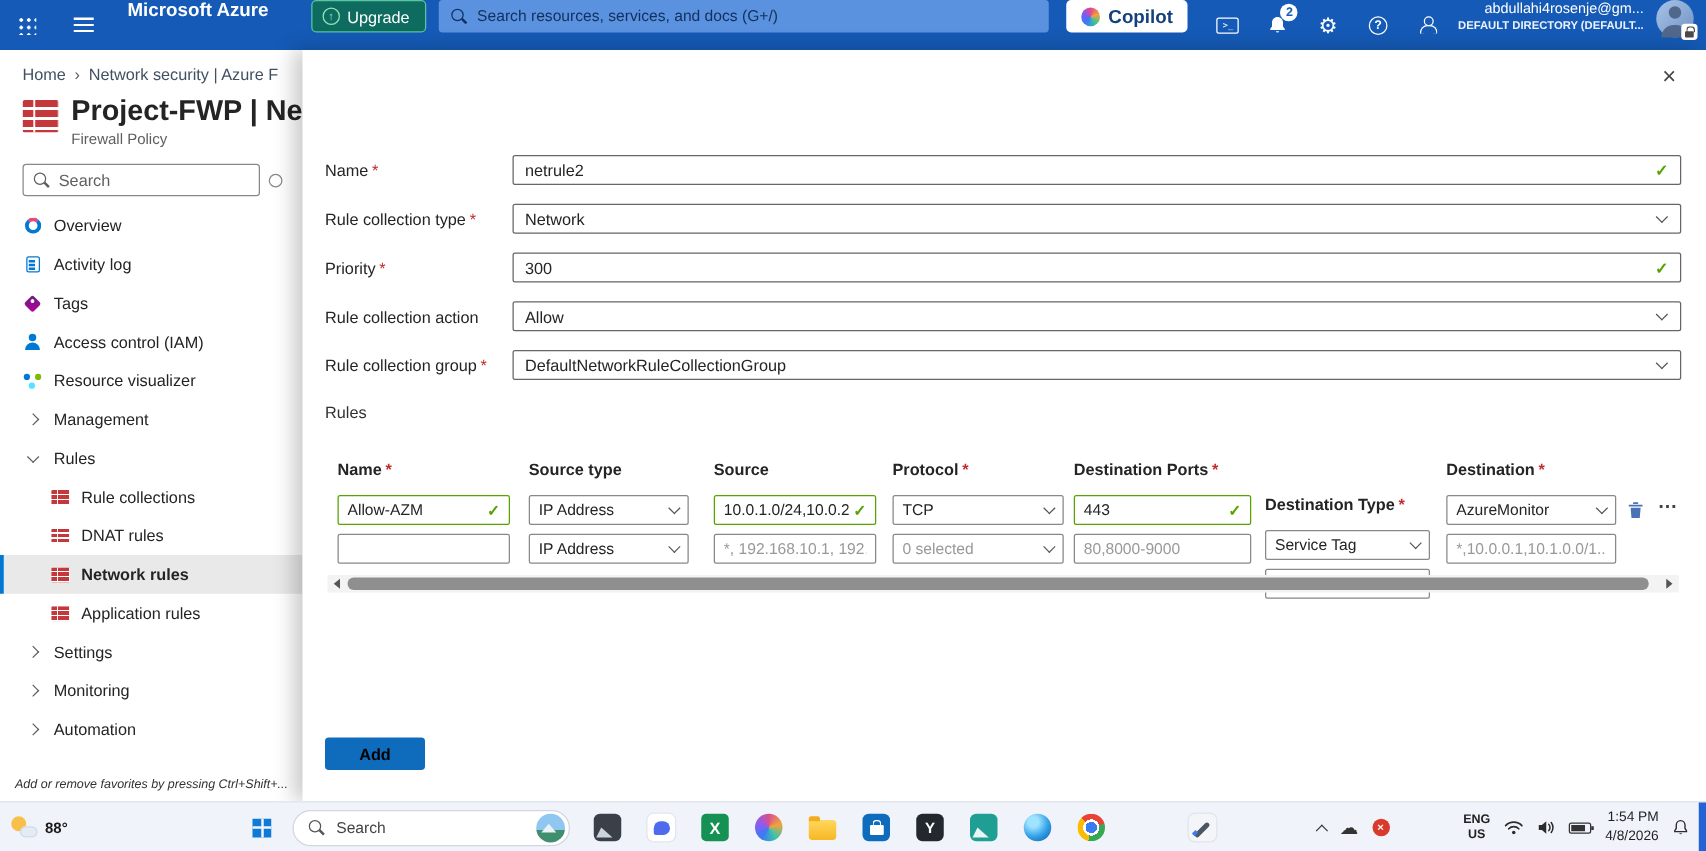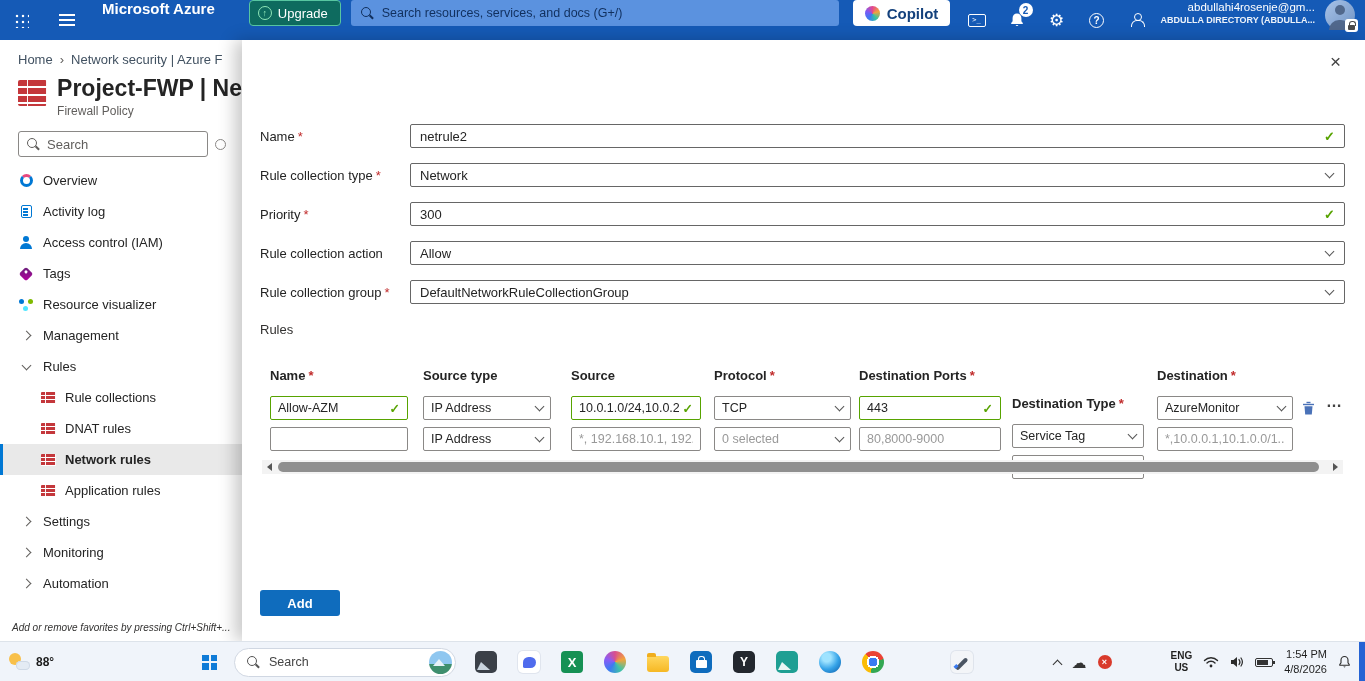--- a/index.html
+++ b/index.html
@@ -110,21 +110,21 @@
   .c0{left:10px;width:138px;}.c1{left:163px;width:128px;}.c2{left:311px;width:130px;}
   .c3{left:454px;width:137px;}.c4{left:599px;width:142px;}.c5{left:752px;width:132px;margin-top:28px;}.c6{left:897px;width:136px;}
   .row-trash{position:absolute;left:1042px;top:5px;cursor:pointer;}
   .row-dots{position:absolute;left:1066px;top:-3px;font-size:16px;font-weight:700;color:#444;cursor:pointer;letter-spacing:1px;}
   .hscroll{position:absolute;left:20px;right:22px;top:420px;height:14px;background:#f3f3f3;display:flex;align-items:center;}
   .hs-arrow{width:14px;height:14px;display:flex;align-items:center;justify-content:center;cursor:pointer;}
   .tri-l{width:0;height:0;border:4px solid transparent;border-right:5px solid #555;margin-right:3px;}
   .tri-r{width:0;height:0;border:4px solid transparent;border-left:5px solid #555;margin-left:3px;}
   .hs-track{flex:1;height:14px;position:relative;}
   .hs-thumb{position:absolute;left:2px;right:10px;top:2px;bottom:2px;background:#8f8f8f;border-radius:7px;cursor:grab;}
-  .add-btn{position:absolute;left:18px;top:550px;width:80px;height:26px;background:#0f6cbd;color:#ffffff;border-radius:3px;font-weight:700;display:flex;align-items:center;justify-content:center;cursor:pointer;}
+  .add-btn{position:absolute;left:18px;top:550px;width:80px;height:26px;background:#0f6cbd;color:#000000;border-radius:3px;font-weight:700;display:flex;align-items:center;justify-content:center;cursor:pointer;}
 
   
   .taskbar{position:absolute;left:0;right:0;bottom:0;height:40px;background:#f0f4fa;border-top:1px solid #dde3ea;}
   .tb-weather{position:absolute;left:8px;top:0;height:40px;display:flex;align-items:center;gap:6px;cursor:pointer;}
   .weather-ic{width:22px;height:20px;position:relative;}
   .weather-ic::before{content:"";position:absolute;left:1px;top:1px;width:12px;height:12px;border-radius:50%;background:#f8c04a;}
   .weather-ic::after{content:"";position:absolute;right:0;bottom:2px;width:14px;height:9px;border-radius:6px;background:#e4ebf4;box-shadow:inset 0 0 0 1px #cfd9e6;}
   .weather-temp{font-size:12px;color:#1b1b1b;font-weight:600;}
   .tb-center{position:absolute;left:202px;top:0;height:40px;display:flex;align-items:center;gap:17px;}
   .start-ic{width:15px;height:15px;background-color:#0f7bd7;background-image:linear-gradient(#f0f4fa,#f0f4fa),linear-gradient(#f0f4fa,#f0f4fa);background-size:2px 100%,100% 2px;background-position:50% 0,0 50%;background-repeat:no-repeat;cursor:pointer;}
@@ -205,21 +205,21 @@
         <span class="gear-g">⚙</span>
       </div>
     <div class="tb-ic">
         <span class="q-ic">?</span>
       </div>
     <div class="tb-ic">
         <span class="person-ic"></span>
       </div>
     <div class="account">
       <div class="account-email">abdullahi4rosenje@gm...</div>
-      <div class="account-dir">ABDULLA DIRECTORY (ABDULLA...</div>
+      <div class="account-dir">DEFAULT DIRECTORY (DEFAULT...</div>
     </div>
     <div class="avatar">
       <span class="lock-badge">
           <span class="lock-body"></span>
         </span>
     </div>
   </header>
 
   <div class="leftcol">
     <div class="breadcrumb">
@@ -250,29 +250,29 @@
         <span>Overview</span>
       </div>
       <div class="nav-item">
         <span class="icon16">
             <span class="ic-activity"></span>
           </span>
         <span>Activity log</span>
       </div>
       <div class="nav-item">
         <span class="icon16">
+            <span class="ic-tag"></span>
+          </span>
+        <span>Tags</span>
+      </div>
+      <div class="nav-item">
+        <span class="icon16">
             <span class="ic-person-b"></span>
           </span>
         <span>Access control (IAM)</span>
-      </div>
-      <div class="nav-item">
-        <span class="icon16">
-            <span class="ic-tag"></span>
-          </span>
-        <span>Tags</span>
       </div>
       <div class="nav-item">
         <span class="icon16">
             <span class="ic-visual"></span>
           </span>
         <span>Resource visualizer</span>
       </div>
       <div class="nav-item">
         <span class="icon16">
             <span class="chev right"></span>

